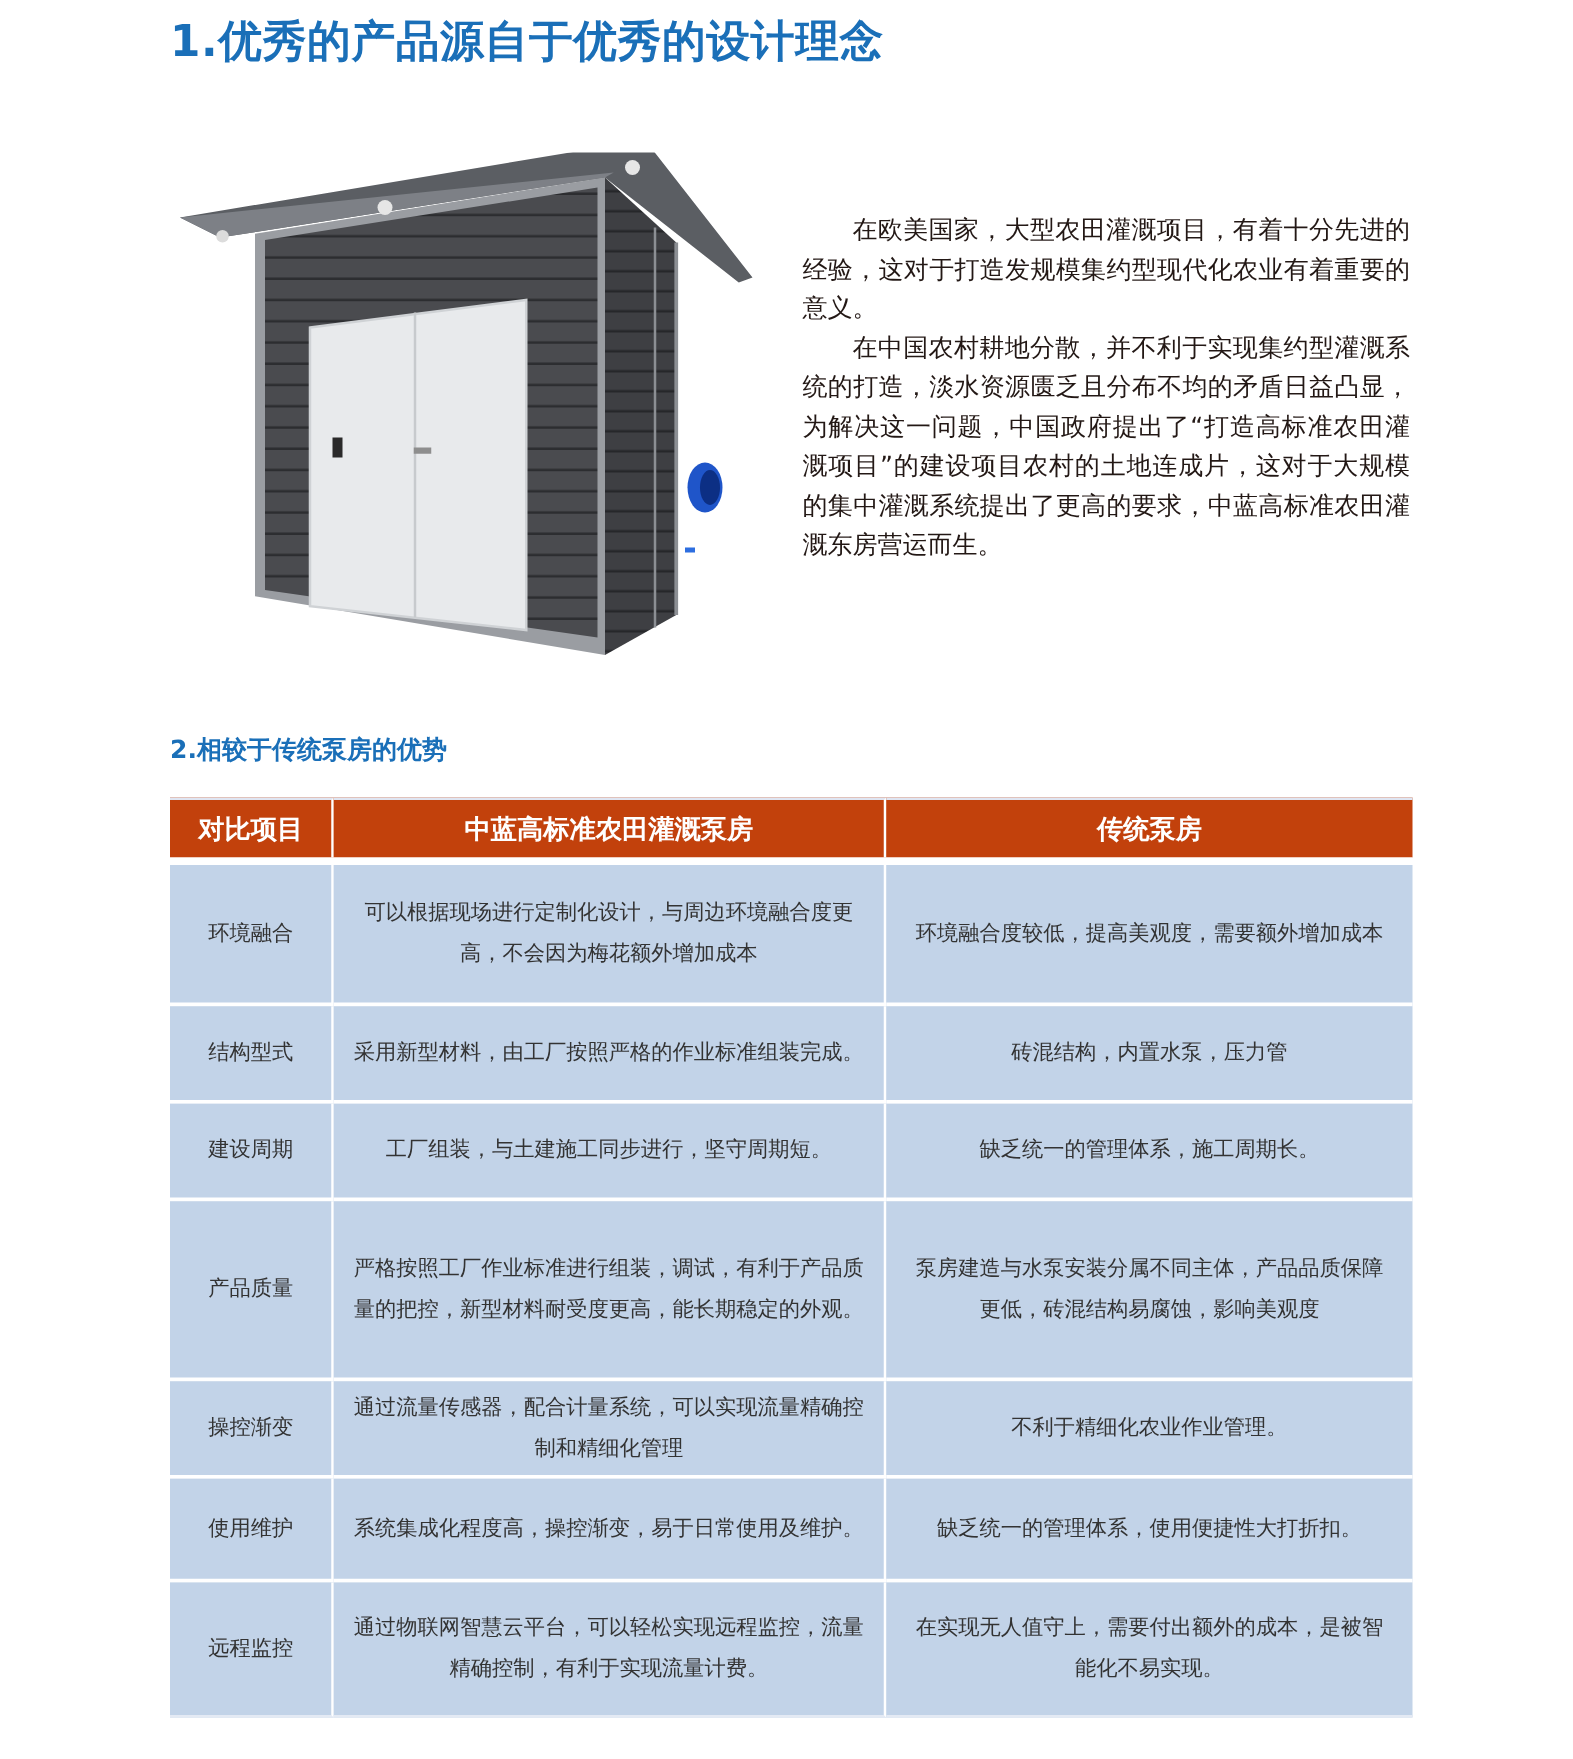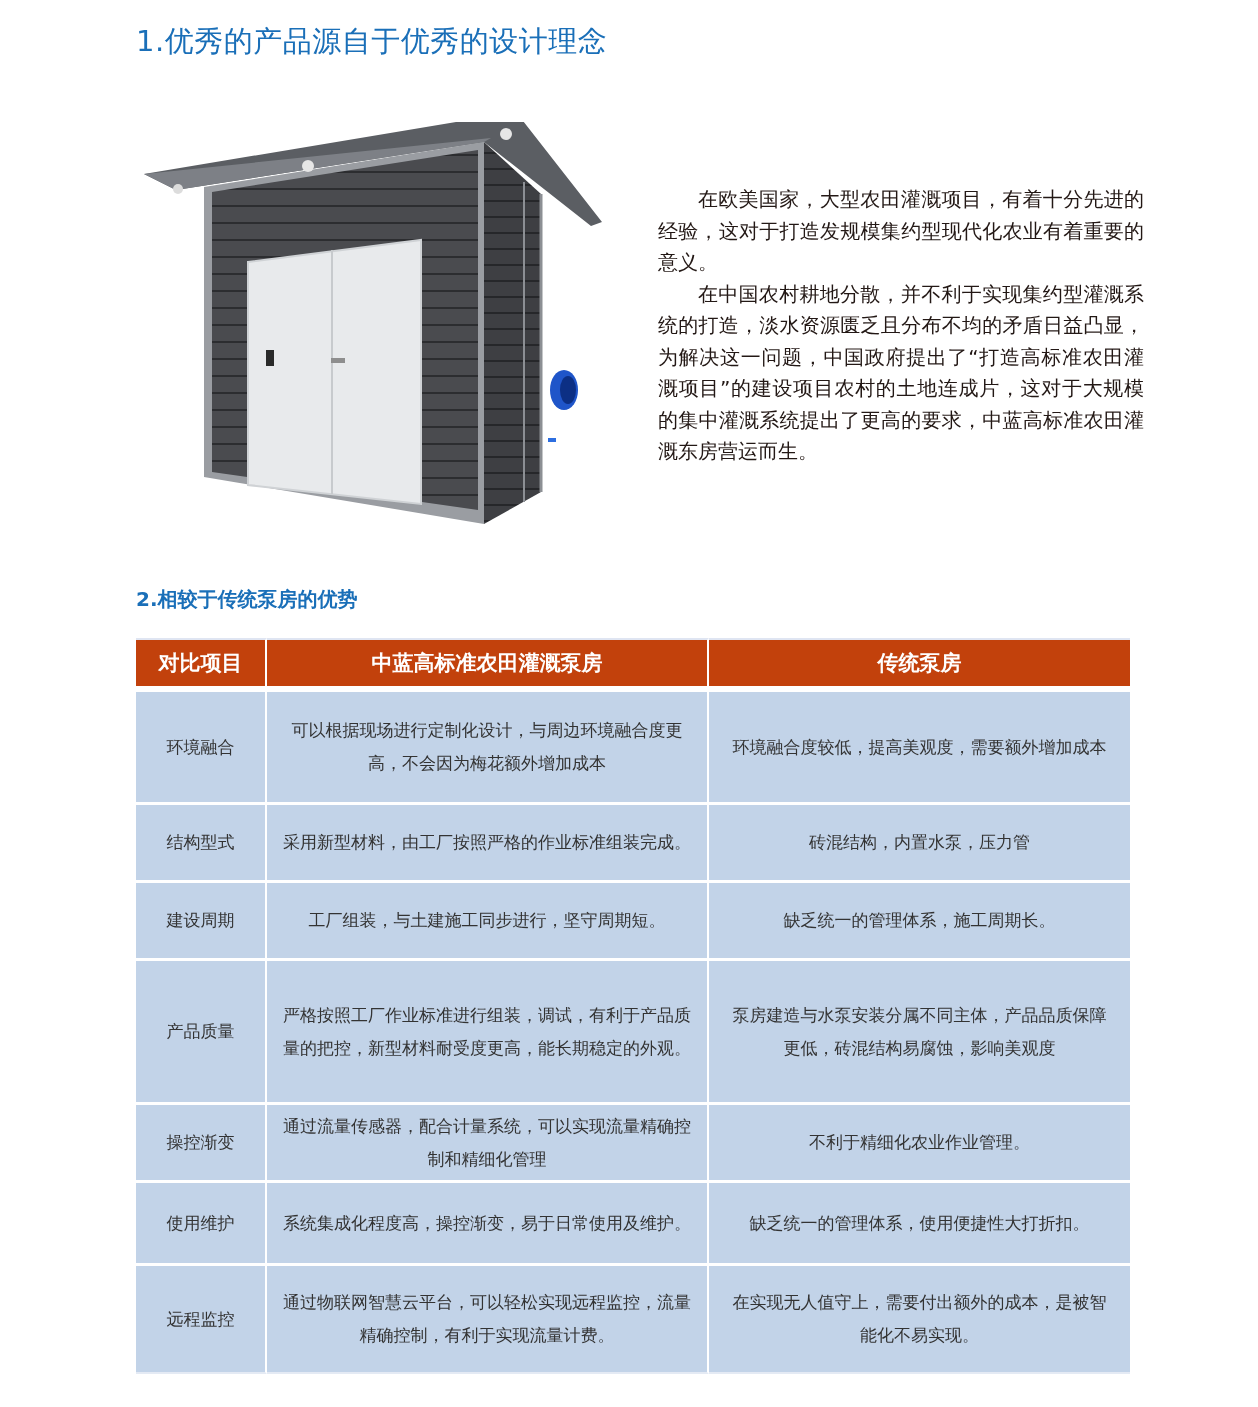--- a/index.html
+++ b/index.html
@@ -1,24 +1,24 @@
 <!DOCTYPE html>
 <html><head>
   <meta charset="utf-8">
   <style>
     html, body { margin: 0; padding: 0; background: #ffffff; }
     body { width: 1258px; height: 1407px; position: relative; overflow: hidden;
            font-family: "DejaVu Sans", "Liberation Sans", sans-serif; }
-    .h1 { position: absolute; left: 136px; top: 22px; font-size: 29px; font-weight: normal;
+    .h1 { position: absolute; left: 136px; top: 10px; font-size: 35px; font-weight: bold;
           color: #1a6fb8; letter-spacing: 0.5px; margin: 0; }
     .h2 { position: absolute; left: 136px; top: 586px; font-size: 20px; font-weight: bold;
           color: #1a6fb8; margin: 0; }
     .photo { position: absolute; left: 136px; top: 122px; width: 470px; height: 412px; }
     .intro { position: absolute; left: 642px; top: 168px; width: 486px; font-size: 20px;
-             line-height: 31.5px; color: #231815; margin: 16px; text-align: justify; }
+             line-height: 31.5px; color: #231815; margin: 0; text-align: justify; }
     .intro p { margin: 0; text-indent: 2em; }
     table.cmp { position: absolute; left: 136px; top: 638px; width: 994px;
                 border-collapse: separate; border-spacing: 0; }
     table.cmp th, table.cmp td { padding: 0; text-align: center; vertical-align: middle;
        font-family: "DejaVu Serif", "Liberation Serif", serif; }
     table.cmp thead th { background: #c2410c; color: #ffffff; height: 46px; font-size: 21px;
        font-family: "DejaVu Sans", "Liberation Sans", sans-serif; font-weight: bold;
        border-top: 2px solid #dfe5f2; border-right: 2px solid #ffffff; }
     table.cmp thead th:last-child { border-right: none; }
     table.cmp .gap td { height: 6px; background: #ffffff; }

